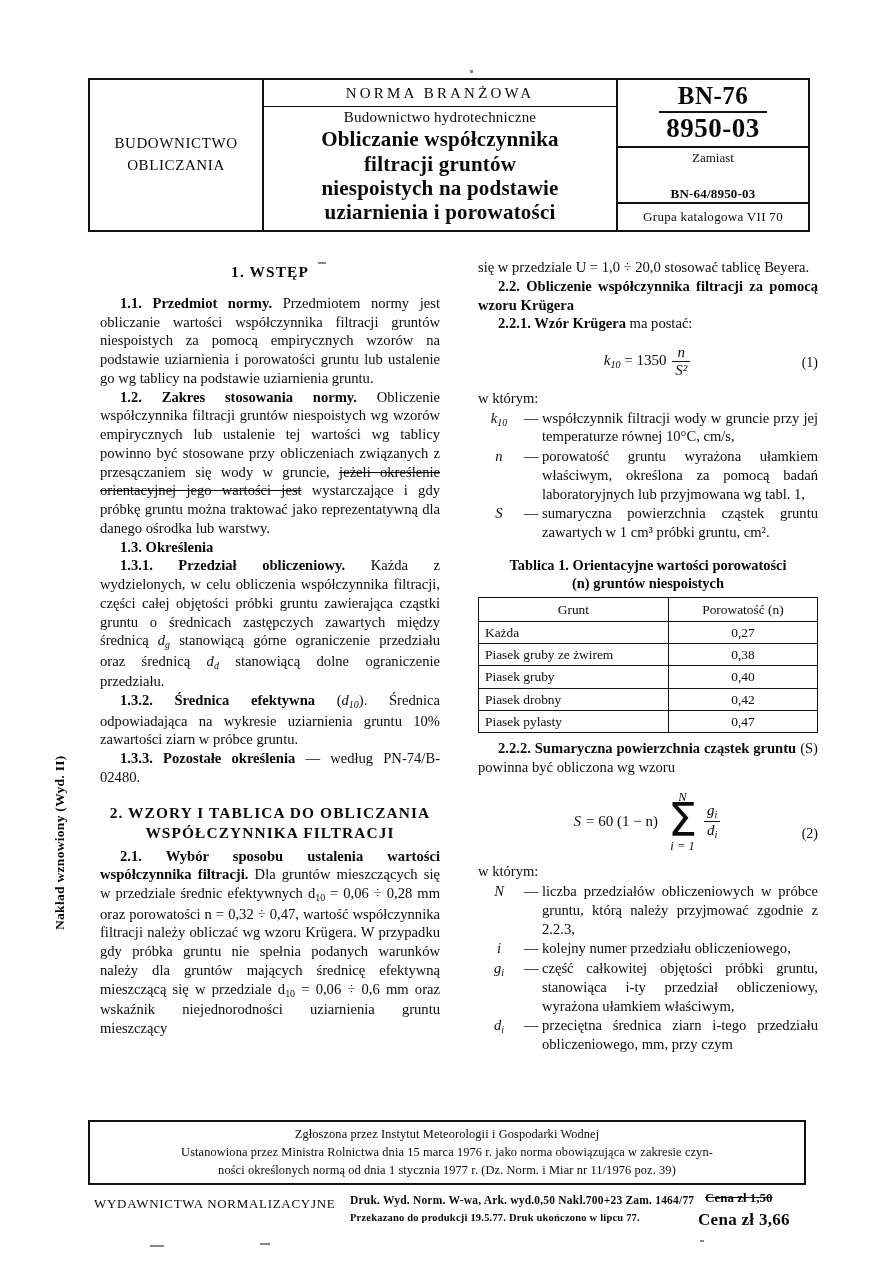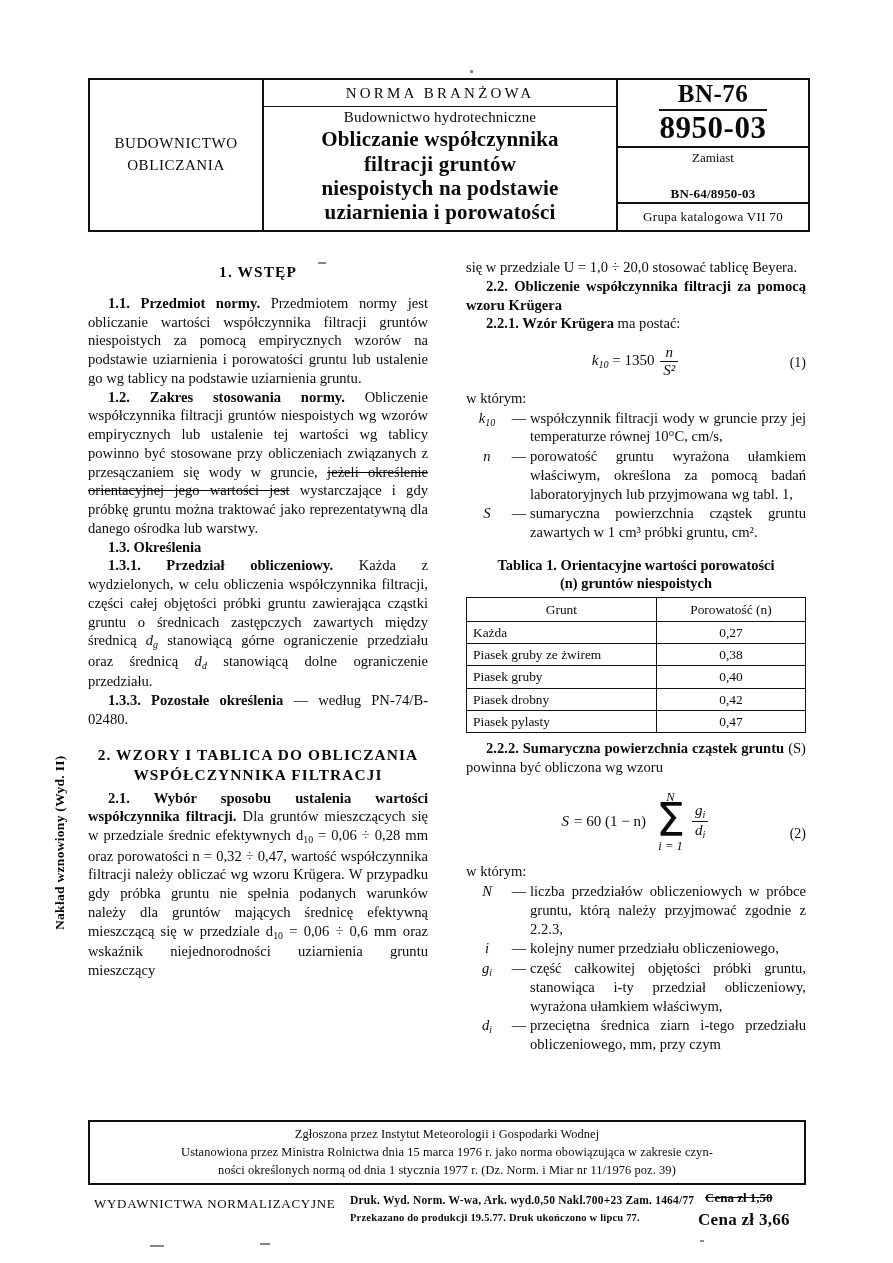--- a/index.html
+++ b/index.html
@@ -48,39 +48,40 @@
   .maintitle span{display:block;}
   .hdr-right{
     width:190px;display:flex;flex-direction:column;
   }
   .hr-num{
     height:66px;display:flex;flex-direction:column;align-items:center;
     justify-content:center;border-bottom:2px solid #111;
   }
   .hr-num .bn{font-size:25px;font-weight:bold;line-height:1.05;letter-spacing:.5px;}
   .hr-num .rule{width:108px;height:2.5px;background:#111;margin:1px 0 1px;}
-  .hr-num .code{font-size:31px;font-weight:bold;line-height:1.05;letter-spacing:.5px;}
+  .hr-num .code{font-size:27px;font-weight:bold;line-height:1.05;letter-spacing:.5px;}
   .hr-prev{
     height:54px;display:flex;flex-direction:column;align-items:center;
     justify-content:space-between;border-bottom:2px solid #111;
   }
   .hr-prev .z{font-size:13px;line-height:1.6;}
   .hr-prev .p{font-size:13px;font-weight:bold;letter-spacing:.2px;}
   .hr-cat{
     flex:1;display:flex;align-items:center;justify-content:center;
   }
   .hr-cat span{font-size:13px;letter-spacing:.3px;}
   
   .cols{
     position:absolute;left:88px;top:258px;width:718px;height:850px;
   }
   .col{
     position:absolute;top:0;width:340px;
     font-size:14.6px;line-height:1.285;
     text-align:justify;
+    margin-left:12px;
   }
   .col.left{left:0;}
   .col.right{left:378px;}
   .h1{
     text-align:center;font-weight:bold;font-size:15.4px;
     letter-spacing:1.1px;margin:4px 0 12px;
   }
   .h1.two{line-height:1.3;margin:16px 0 4px;}
   p{margin:0;text-indent:20px;}
   p.noind{text-indent:0;}
@@ -226,20 +227,21 @@
       <div class="h1">1.  WSTĘP</div>
 
       <p><b>1.1. Przedmiot normy.</b><span> Przedmiotem normy jest obliczanie wartości współczynnika filtracji gruntów niespoistych za pomocą empirycznych wzorów na podstawie uziarnienia i porowatości gruntu lub ustalenie go wg tablicy na podstawie uziarnienia gruntu.</span></p>
 
       <p><b>1.2. Zakres stosowania normy.</b><span> Obliczenie współczynnika filtracji gruntów niespoistych wg wzorów empirycznych lub ustalenie tej wartości wg tablicy powinno być stosowane przy obliczeniach związanych z przesączaniem się wody w gruncie, </span><span class="strike">jeżeli określenie orientacyjnej jego wartości jest</span><span> wystarczające i gdy próbkę gruntu można traktować jako reprezentatywną dla danego ośrodka lub warstwy.</span></p>
 
       <p><b>1.3. Określenia</b></p>
 
       <p><b>1.3.1. Przedział obliczeniowy.</b><span> Każda z wydzielonych, w celu obliczenia współczynnika filtracji, części całej objętości próbki gruntu zawierająca cząstki gruntu o średnicach zastępczych zawartych między średnicą</span> <i>d<sub>g</sub></i> <span>stanowiącą górne ograniczenie przedziału oraz średnicą</span> <i>d<sub>d</sub></i> <span>stanowiącą dolne ograniczenie przedziału.</span></p>
 
+      <p><b>1.3.2. Średnica efektywna</b> (<i>d<sub>10</sub></i>)<span>. Średnica odpowiadająca na wykresie uziarnienia gruntu 10% zawartości ziarn w próbce gruntu.</span></p>
 
       <p><b>1.3.3. Pozostałe określenia</b><span> — według PN-74/B-02480.</span></p>
 
       <div class="h1 two">
         <div>2.  WZORY I TABLICA DO OBLICZANIA</div>
         <div>WSPÓŁCZYNNIKA FILTRACJI</div>
       </div>
 
       <p><b>2.1. Wybór sposobu ustalenia wartości współczynnika filtracji.</b><span> Dla gruntów mieszczących się w przedziale średnic efektywnych d</span><sub>10</sub><span> = 0,06 ÷ 0,28 mm oraz porowatości n = 0,32 ÷ 0,47, wartość współczynnika filtracji należy obliczać wg wzoru Krügera. W przypadku gdy próbka gruntu nie spełnia podanych warunków należy dla gruntów mających średnicę efektywną mieszczącą się w przedziale d</span><sub>10</sub><span> = 0,06 ÷ 0,6 mm oraz wskaźnik niejednorodności uziarnienia gruntu mieszczący</span></p>
     </div>

